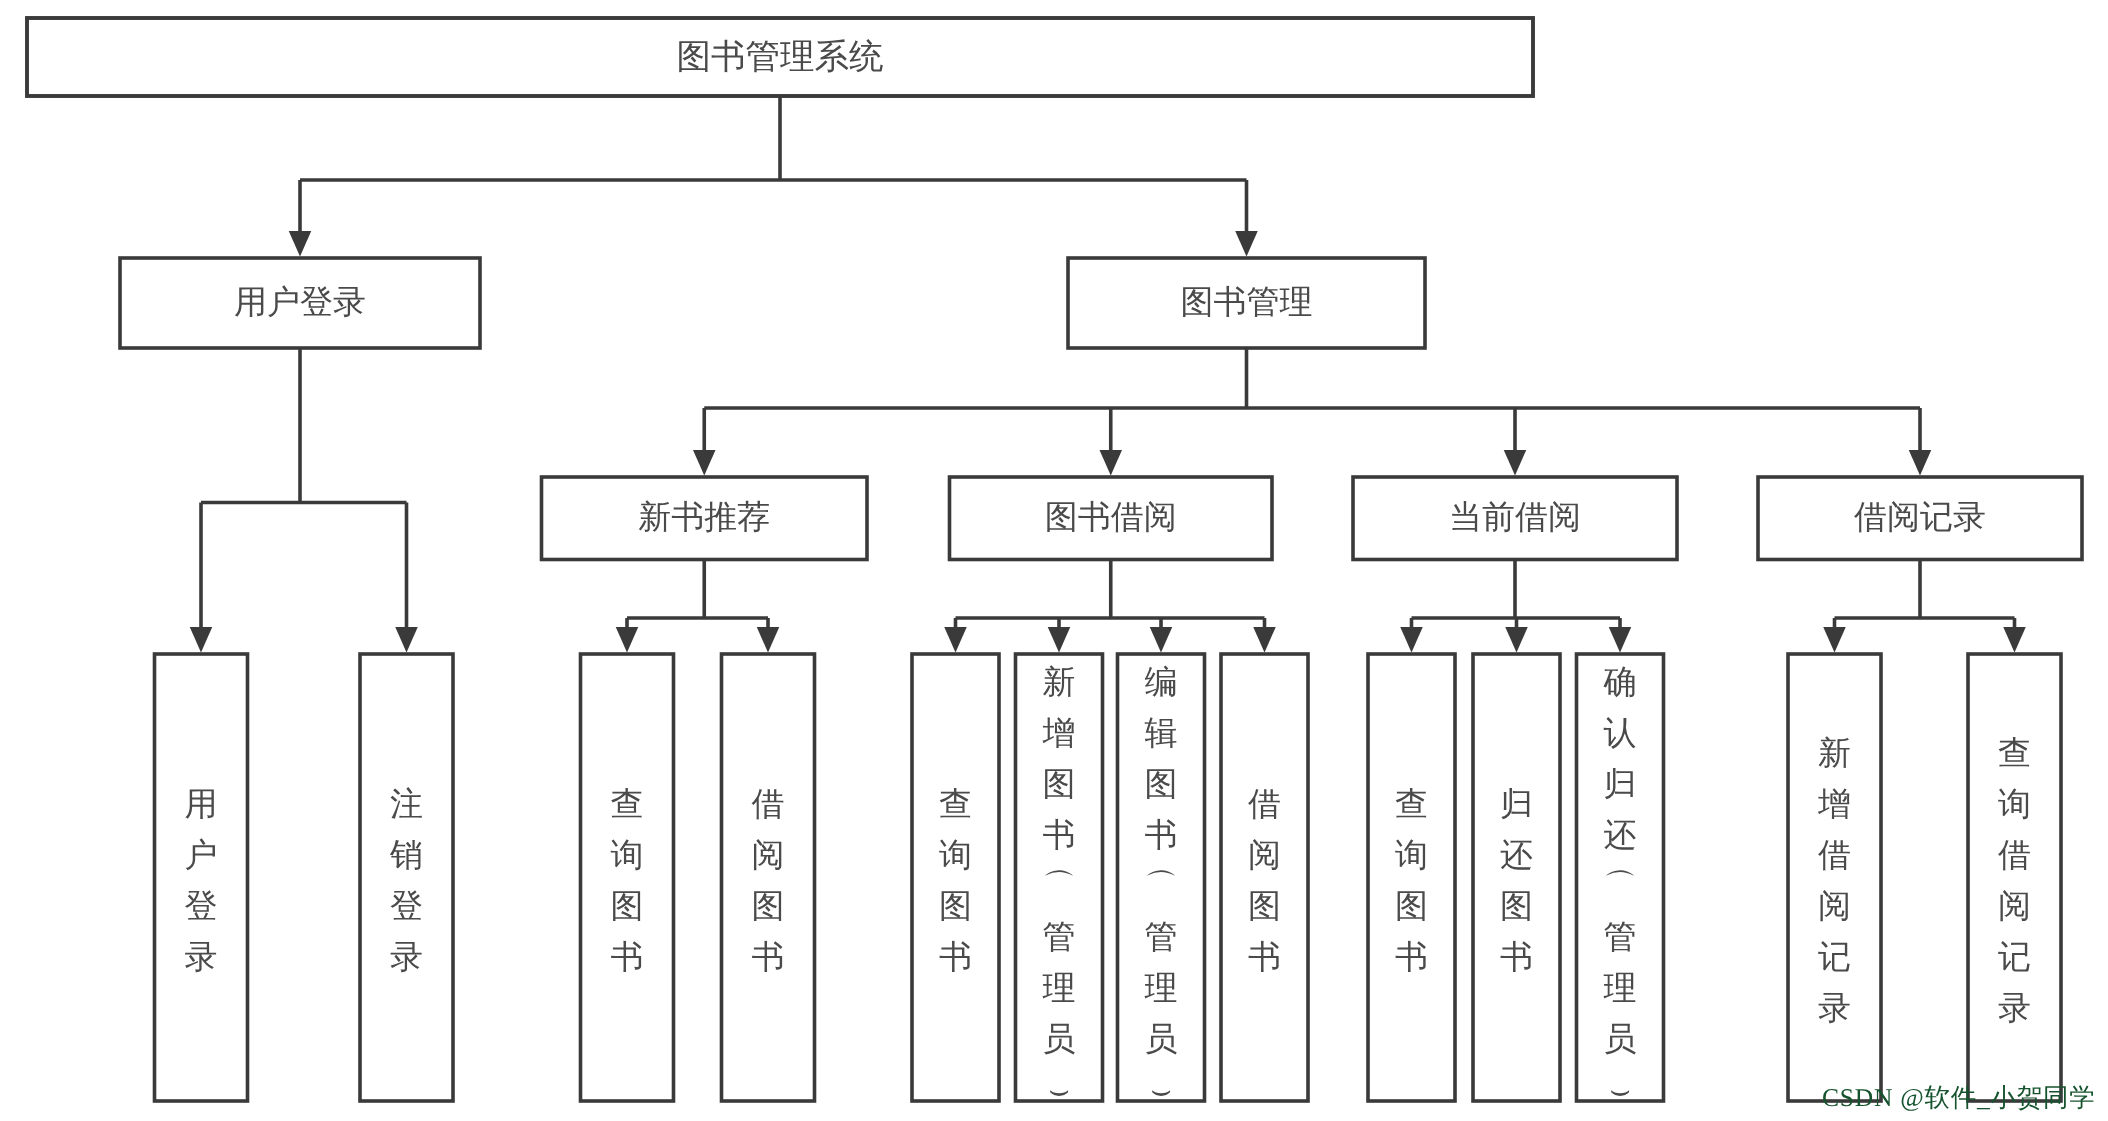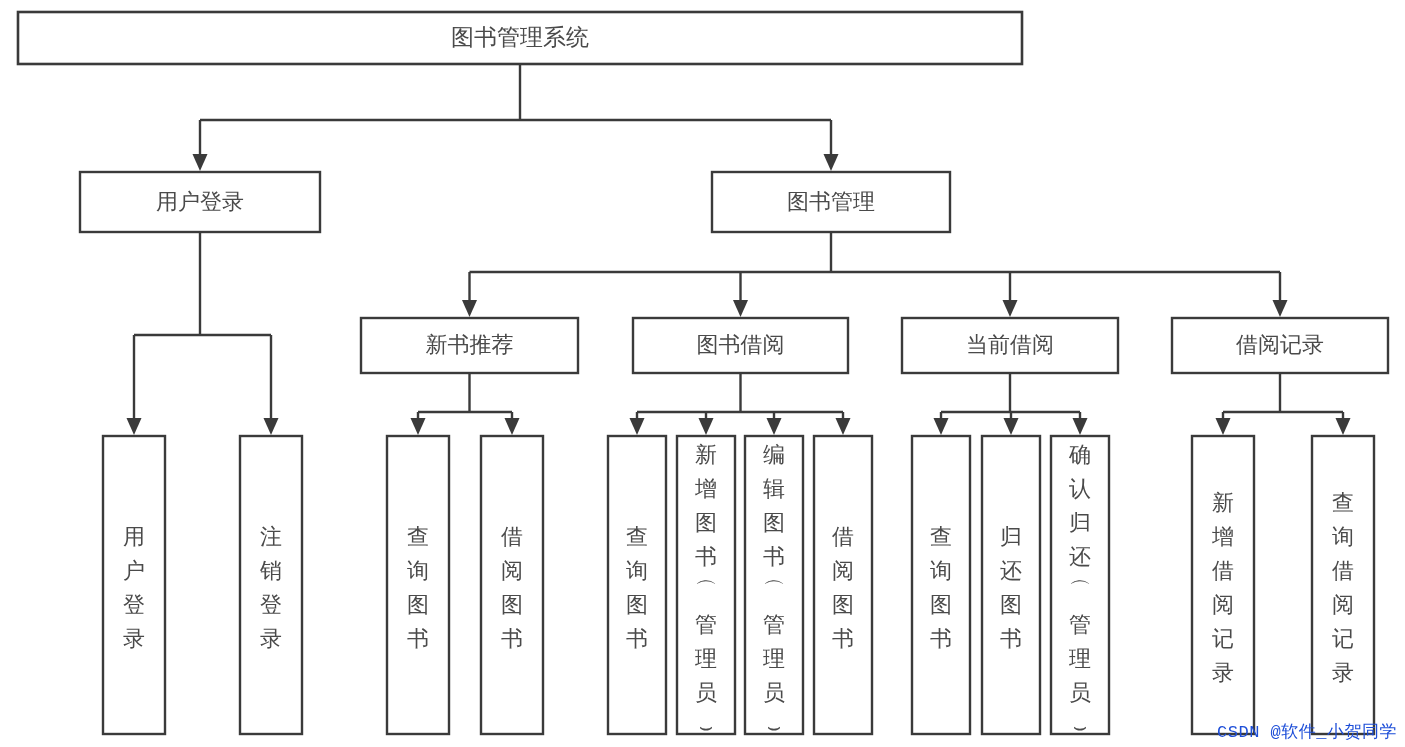--- a/index.html
+++ b/index.html
@@ -58,23 +58,23 @@
   .leaf-label {
     fill: #4a4a4a;
     font-family: "Liberation Sans", "DejaVu Sans", sans-serif;
     font-size: 22px;
     text-anchor: middle;
   }
   .watermark {
     position: absolute;
     right: 8px;
     bottom: 4px;
-    font-family: Liberation Mono, monospace;
+    font-family: Liberation Serif, serif;
     font-size: 17px;
-    color: #1d4ed8;
+    color: #14532d;
     letter-spacing: 0.5px;
     white-space: nowrap;
     pointer-events: none;
   }
 </style>
 </head>
 <body>
 
 <div id="stage">
   <svg id="diagram" viewBox="0 0 1405 747">

